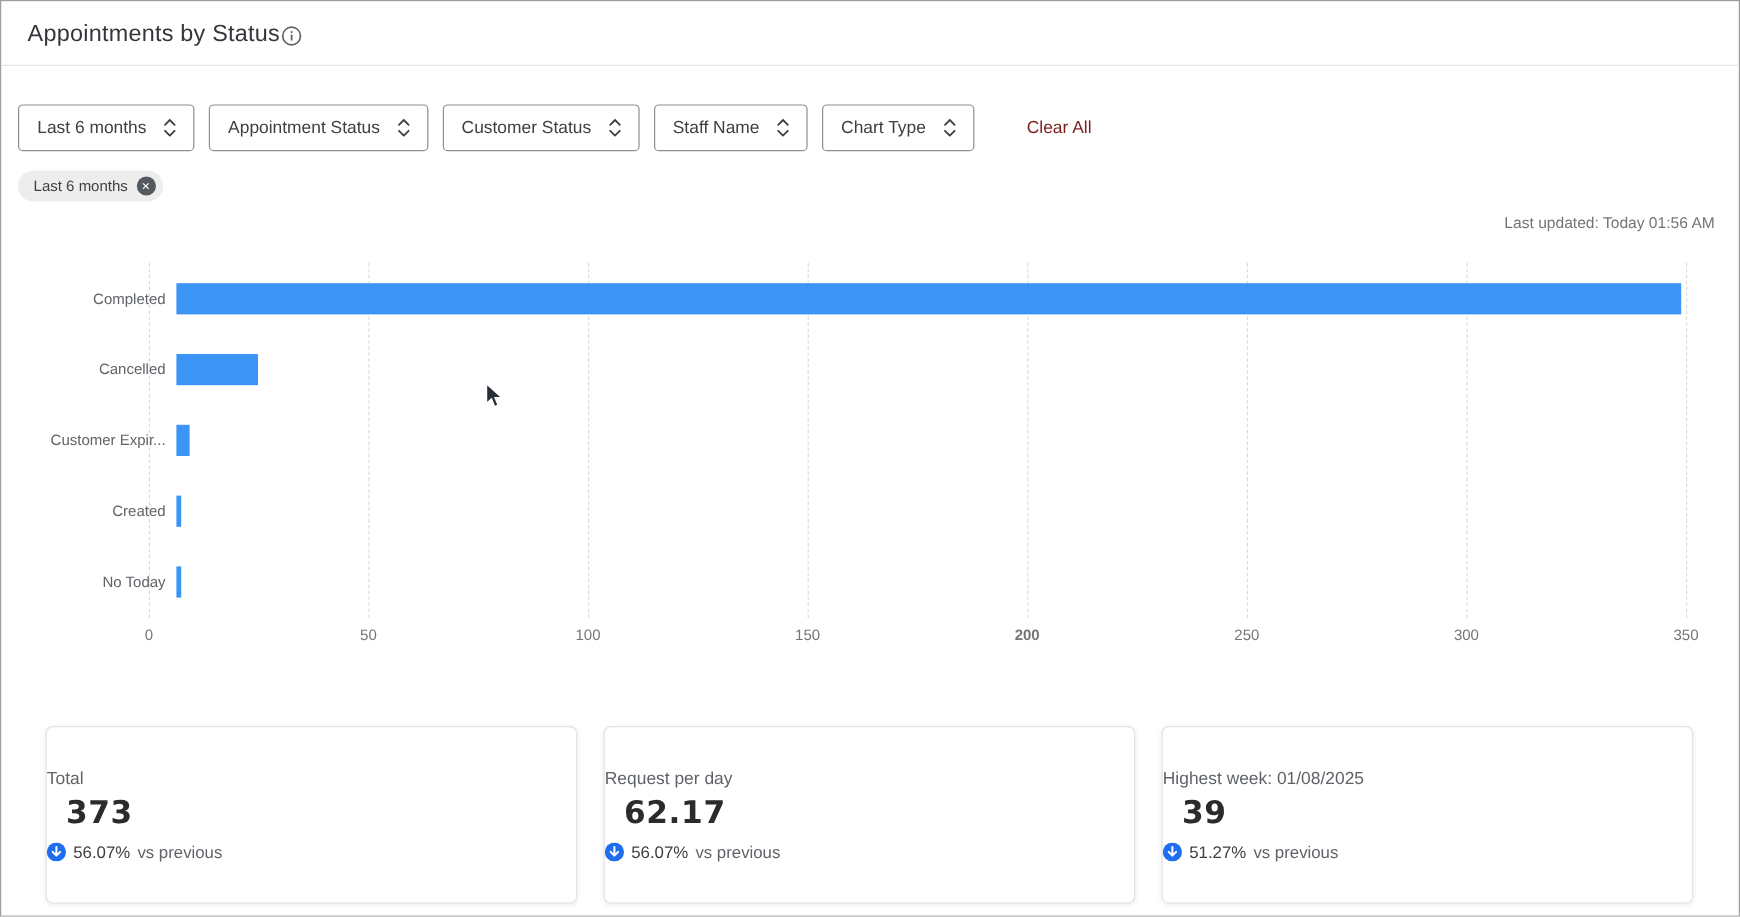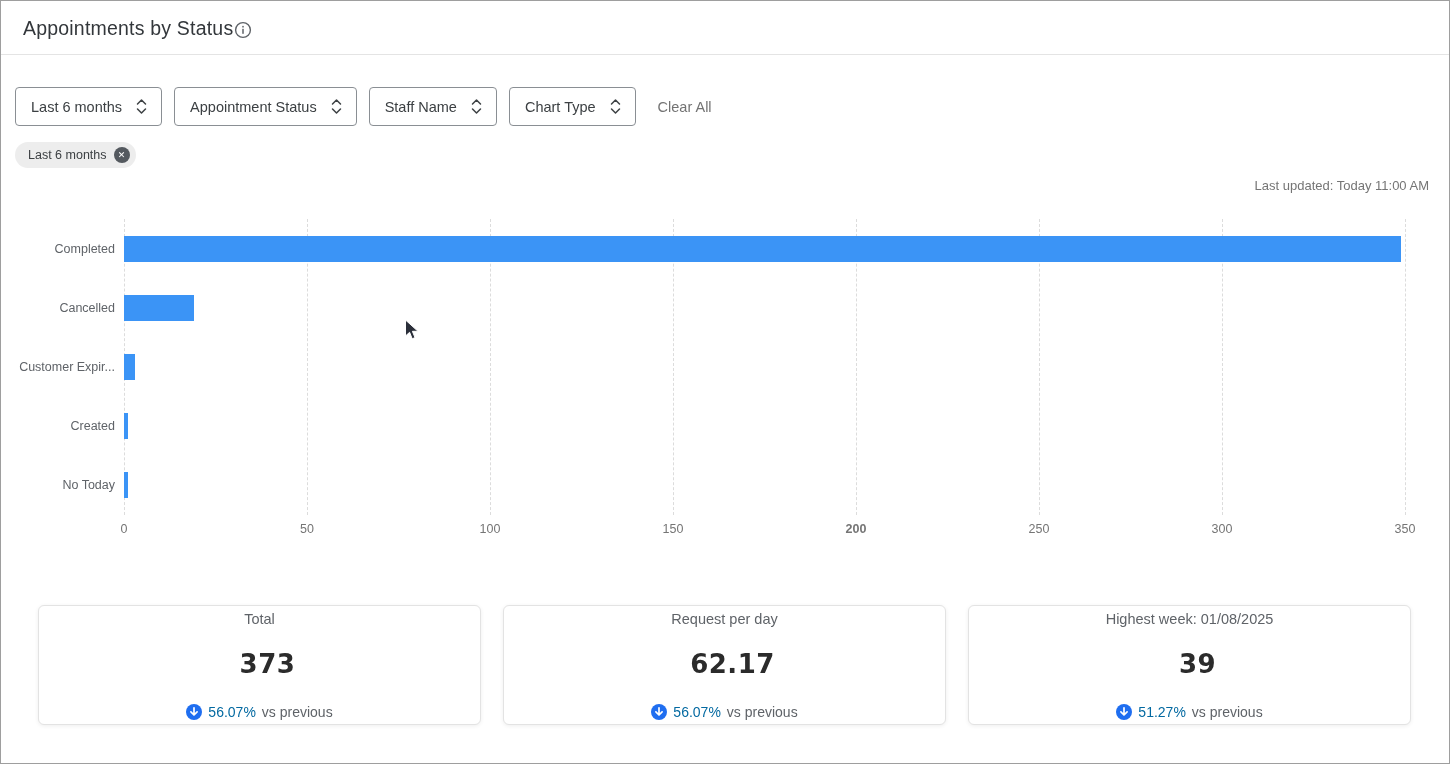--- a/index.html
+++ b/index.html
@@ -14,56 +14,56 @@
   .header h1 { font-size:19.5px; font-weight:400; color:#33373b; letter-spacing:.2px; }
   .info-icon { color:#5f6368; display:inline-flex; margin-top:2px; }
   
   .filters { display:flex; align-items:center; gap:12px; padding:32px 14px 0 14px; }
   .dropdown {
     display:flex; align-items:center; gap:14px; height:39px; padding:0 14px 0 15px;
     border:1px solid #8a8f94; border-radius:4px; background:#fff; cursor:pointer;
     font-size:14.5px; color:#3c4043; white-space:nowrap;
   }
   .chev { display:inline-flex; color:#3c4043; }
-  .clear-all { margin-left:10px; color:#737373; font-size:14.5px; cursor:pointer; }
+  .clear-all { margin-left:32px; color:#7f1d1d; font-size:14.5px; cursor:pointer; }
   
   .chip-row { padding:16px 14px 0 14px; }
   .chip {
     display:inline-flex; align-items:center; gap:7px; background:#ededed; border-radius:13px;
     padding:5px 6px 5px 13px; font-size:12.5px; color:#3c4043; cursor:default;
   }
   .chip-x {
     width:16px; height:16px; border-radius:50%; background:#54595f; color:#fff;
     display:inline-flex; align-items:center; justify-content:center;
     font-size:9px; line-height:1; cursor:pointer;
   }
   
   .updated-row { text-align:right; padding:10px 20px 0 0; font-size:13px; color:#757575; }
   
   .chart { position:relative; height:330px; margin:26px 44px 0 0; }
   .grid-overlay { position:absolute; left:123px; right:0; top:0; height:296px; }
   .gridline { position:absolute; top:0; bottom:0; width:0; border-left:1px dashed #dcdcdc; }
   .rows { position:absolute; left:0; right:0; top:0; height:296px; display:flex; flex-direction:column; }
   .row { flex:1; display:flex; align-items:center; }
-  .cat-label { width:123px; padding-right:9px; text-align:right; font-size:12.5px; color:#5f6368; flex:none; }
+  .cat-label { width:146px; padding-right:9px; text-align:right; font-size:12.5px; color:#5f6368; flex:none; }
   .track { flex:1; position:relative; height:26px; }
   .bar { position:absolute; left:0; top:0; height:26px; min-width:4px; }
   .x-axis { position:absolute; left:123px; right:0; top:296px; height:22px; }
   .tick { position:absolute; top:7px; transform:translateX(-50%); font-size:12.5px; color:#757575; }
   
   .stats { display:flex; gap:22px; padding:56px 38px 0 37px; }
   .card {
-    flex:1; height:120px; background:#fff; border:1px solid #e3e3e3; border-radius:6px;
+    flex:1; height:148px; background:#fff; border:1px solid #e3e3e3; border-radius:6px;
     box-shadow:0 1px 4px rgba(0,0,0,.07);
-    display:flex; flex-direction:column; align-items:center; justify-content:center; gap:22px;
+    display:flex; flex-direction:column; align-items:flex-start; justify-content:center; gap:6px;
   }
   .card-label { font-size:14.5px; color:#5f6368; }
   .card-value { font-family:"DejaVu Sans", sans-serif; font-size:26px; font-weight:700; color:#2b2b2b; letter-spacing:.5px;margin-left:16px; }
   .card-change { display:flex; align-items:center; gap:6px; font-size:14px; margin-top:3px; }
-  .pct { color:#0369a1; }
+  .pct { color:#404040; }
   .vs { color:#5f6368; }
   .down-circle { display:inline-flex; }
   
   .cursor { position:absolute; left:403px; top:318px; pointer-events:none; }
 </style>
 </head>
 <body>
 
 <div class="page">
 
@@ -91,20 +91,29 @@
     <div class="dropdown">
       <span>Appointment Status</span>
       <span class="chev">
           <svg width="11" height="17" viewBox="0 0 11 17" fill="none" stroke="#3c4043" stroke-width="1.5" stroke-linecap="round" stroke-linejoin="round">
             <path d="M1.5 6 L5.5 2 L9.5 6"></path>
             <path d="M1.5 11 L5.5 15 L9.5 11"></path>
           </svg>
         </span>
     </div>
     <div class="dropdown">
+      <span>Customer Status</span>
+      <span class="chev">
+          <svg width="11" height="17" viewBox="0 0 11 17" fill="none" stroke="#3c4043" stroke-width="1.5" stroke-linecap="round" stroke-linejoin="round">
+            <path d="M1.5 6 L5.5 2 L9.5 6"></path>
+            <path d="M1.5 11 L5.5 15 L9.5 11"></path>
+          </svg>
+        </span>
+    </div>
+    <div class="dropdown">
       <span>Staff Name</span>
       <span class="chev">
           <svg width="11" height="17" viewBox="0 0 11 17" fill="none" stroke="#3c4043" stroke-width="1.5" stroke-linecap="round" stroke-linejoin="round">
             <path d="M1.5 6 L5.5 2 L9.5 6"></path>
             <path d="M1.5 11 L5.5 15 L9.5 11"></path>
           </svg>
         </span>
     </div>
     <div class="dropdown">
       <span>Chart Type</span>
@@ -118,21 +127,21 @@
     <span class="clear-all">Clear All</span>
   </div>
 
   <div class="chip-row">
     <span class="chip">
       <span>Last 6 months</span>
       <span class="chip-x">✕</span>
     </span>
   </div>
 
-  <div class="updated-row">Last updated: Today 11:00 AM</div>
+  <div class="updated-row">Last updated: Today 01:56 AM</div>
 
   <div class="chart">
     <div class="grid-overlay">
         <div class="gridline" style="left: 0%;"></div>
         <div class="gridline" style="left: 14.2857%;"></div>
         <div class="gridline" style="left: 28.5714%;"></div>
         <div class="gridline" style="left: 42.8571%;"></div>
         <div class="gridline" style="left: 57.1429%;"></div>
         <div class="gridline" style="left: 71.4286%;"></div>
         <div class="gridline" style="left: 85.7143%;"></div>

